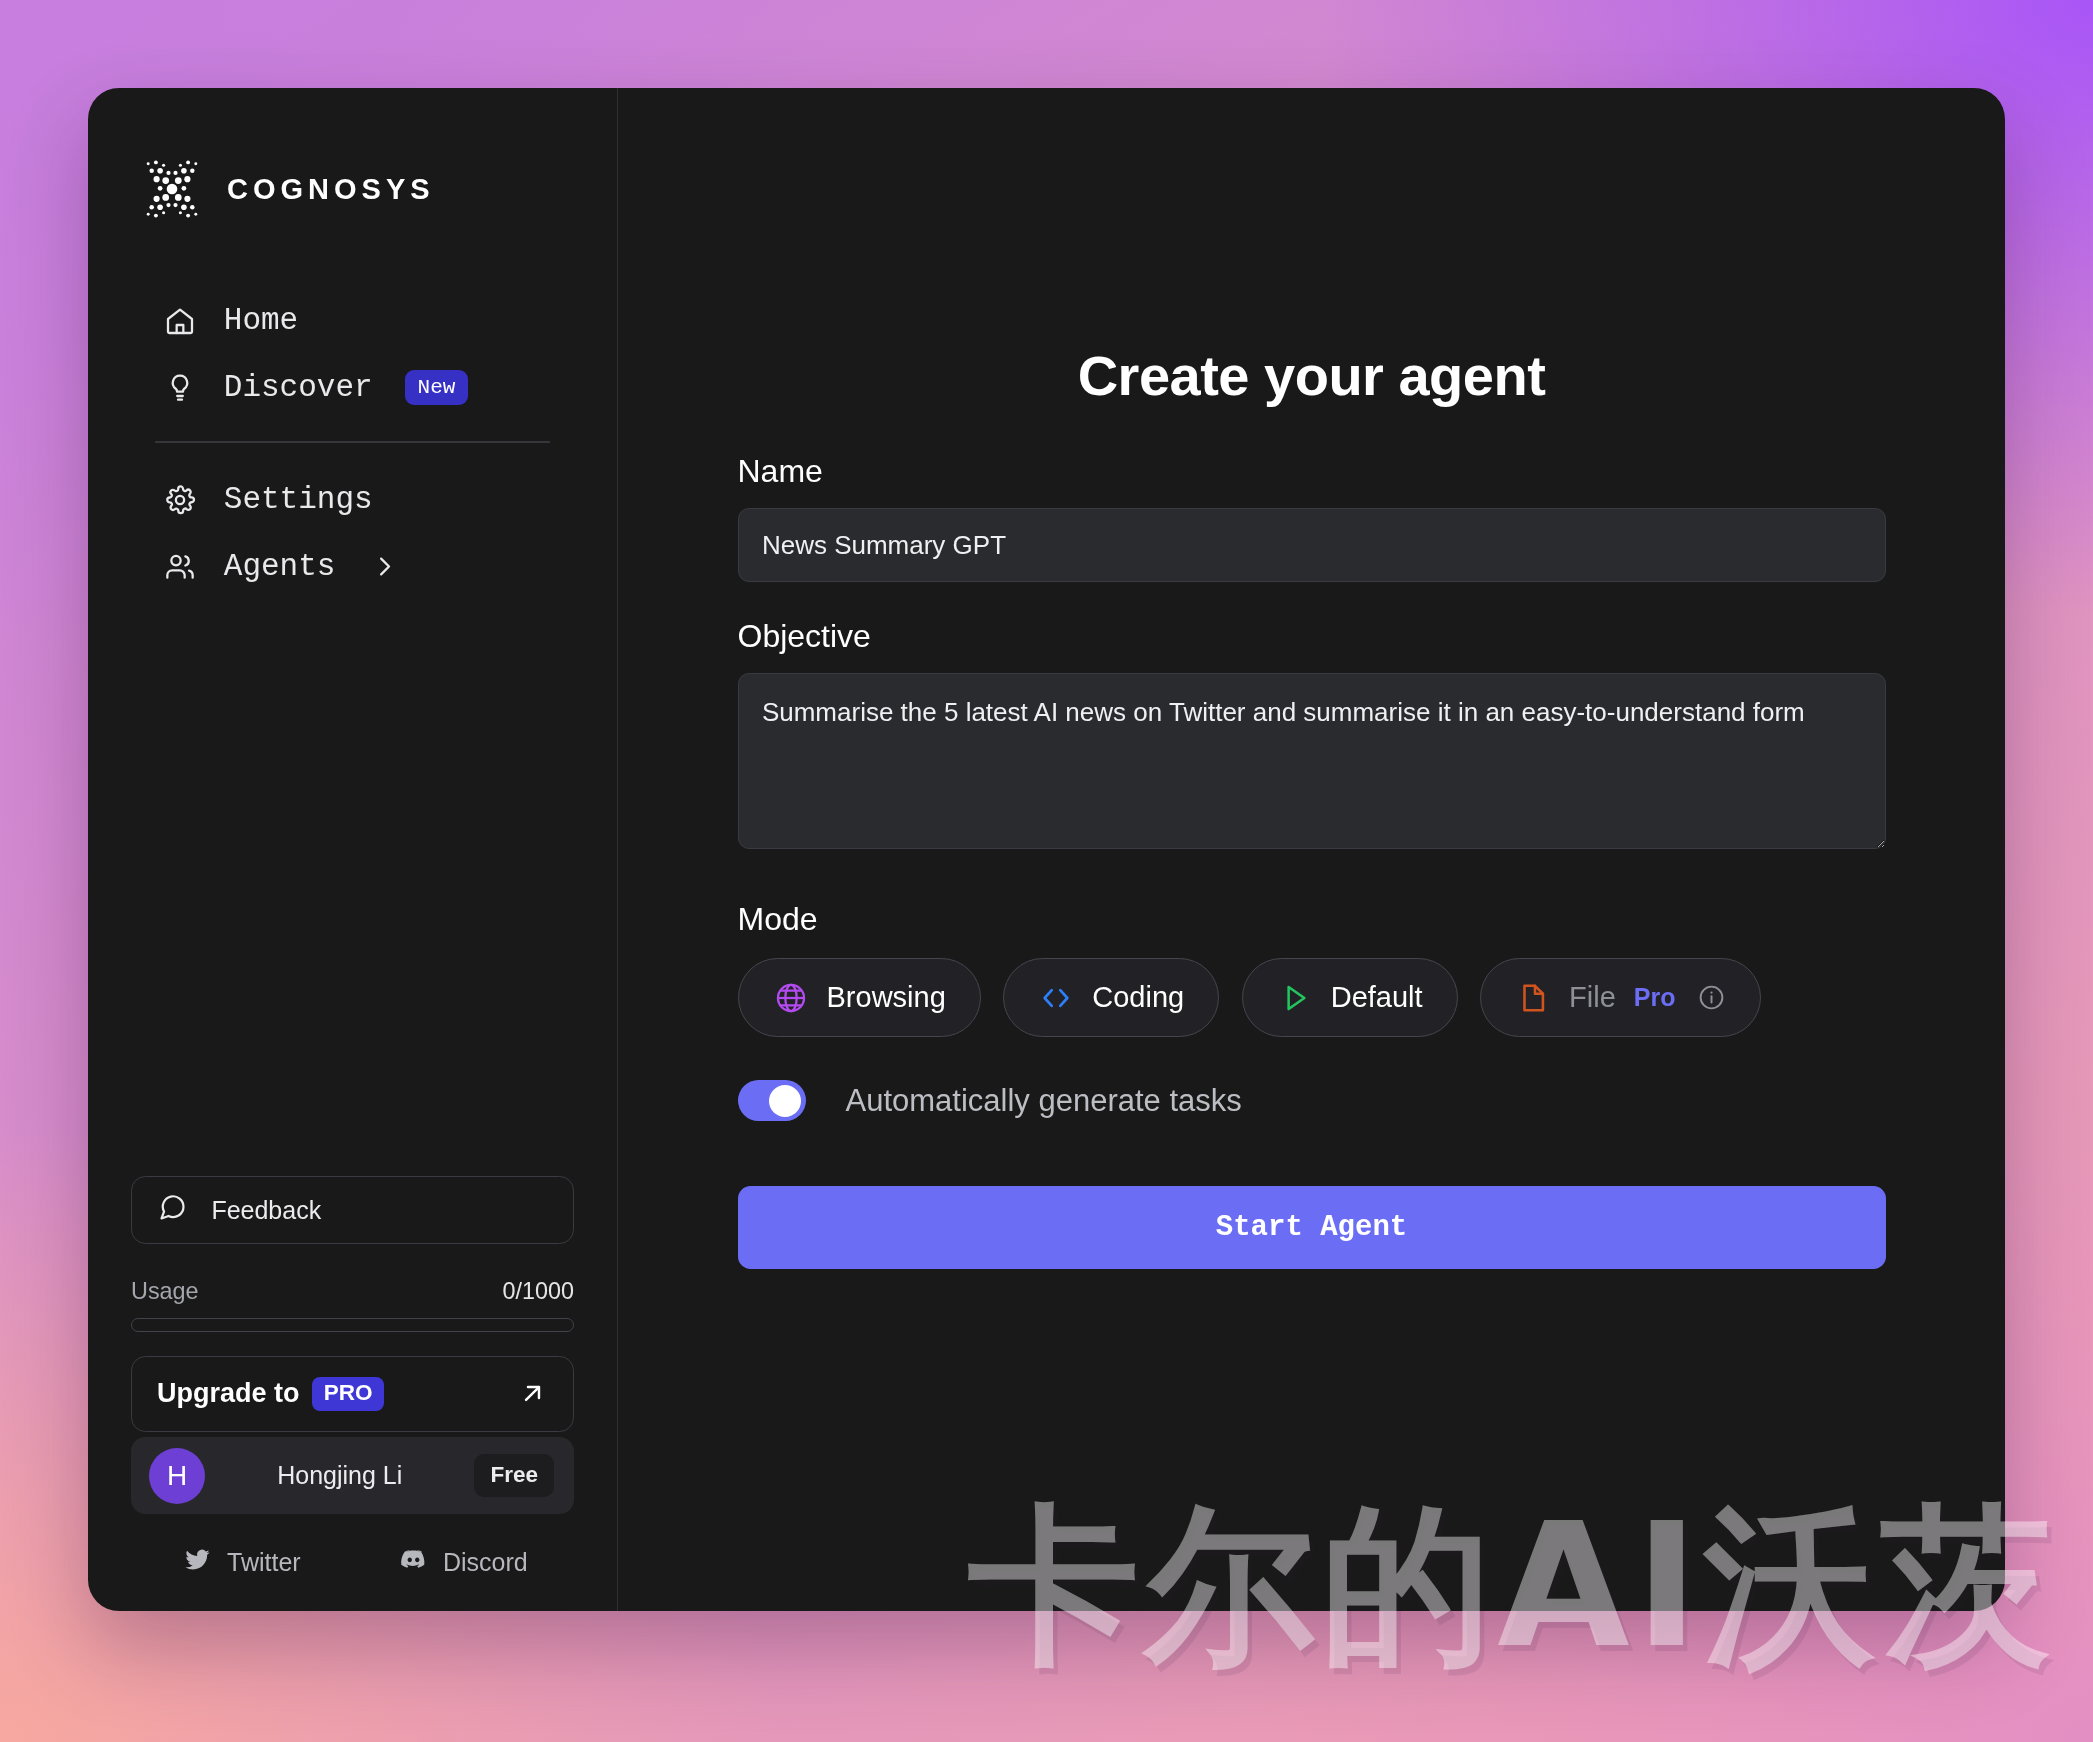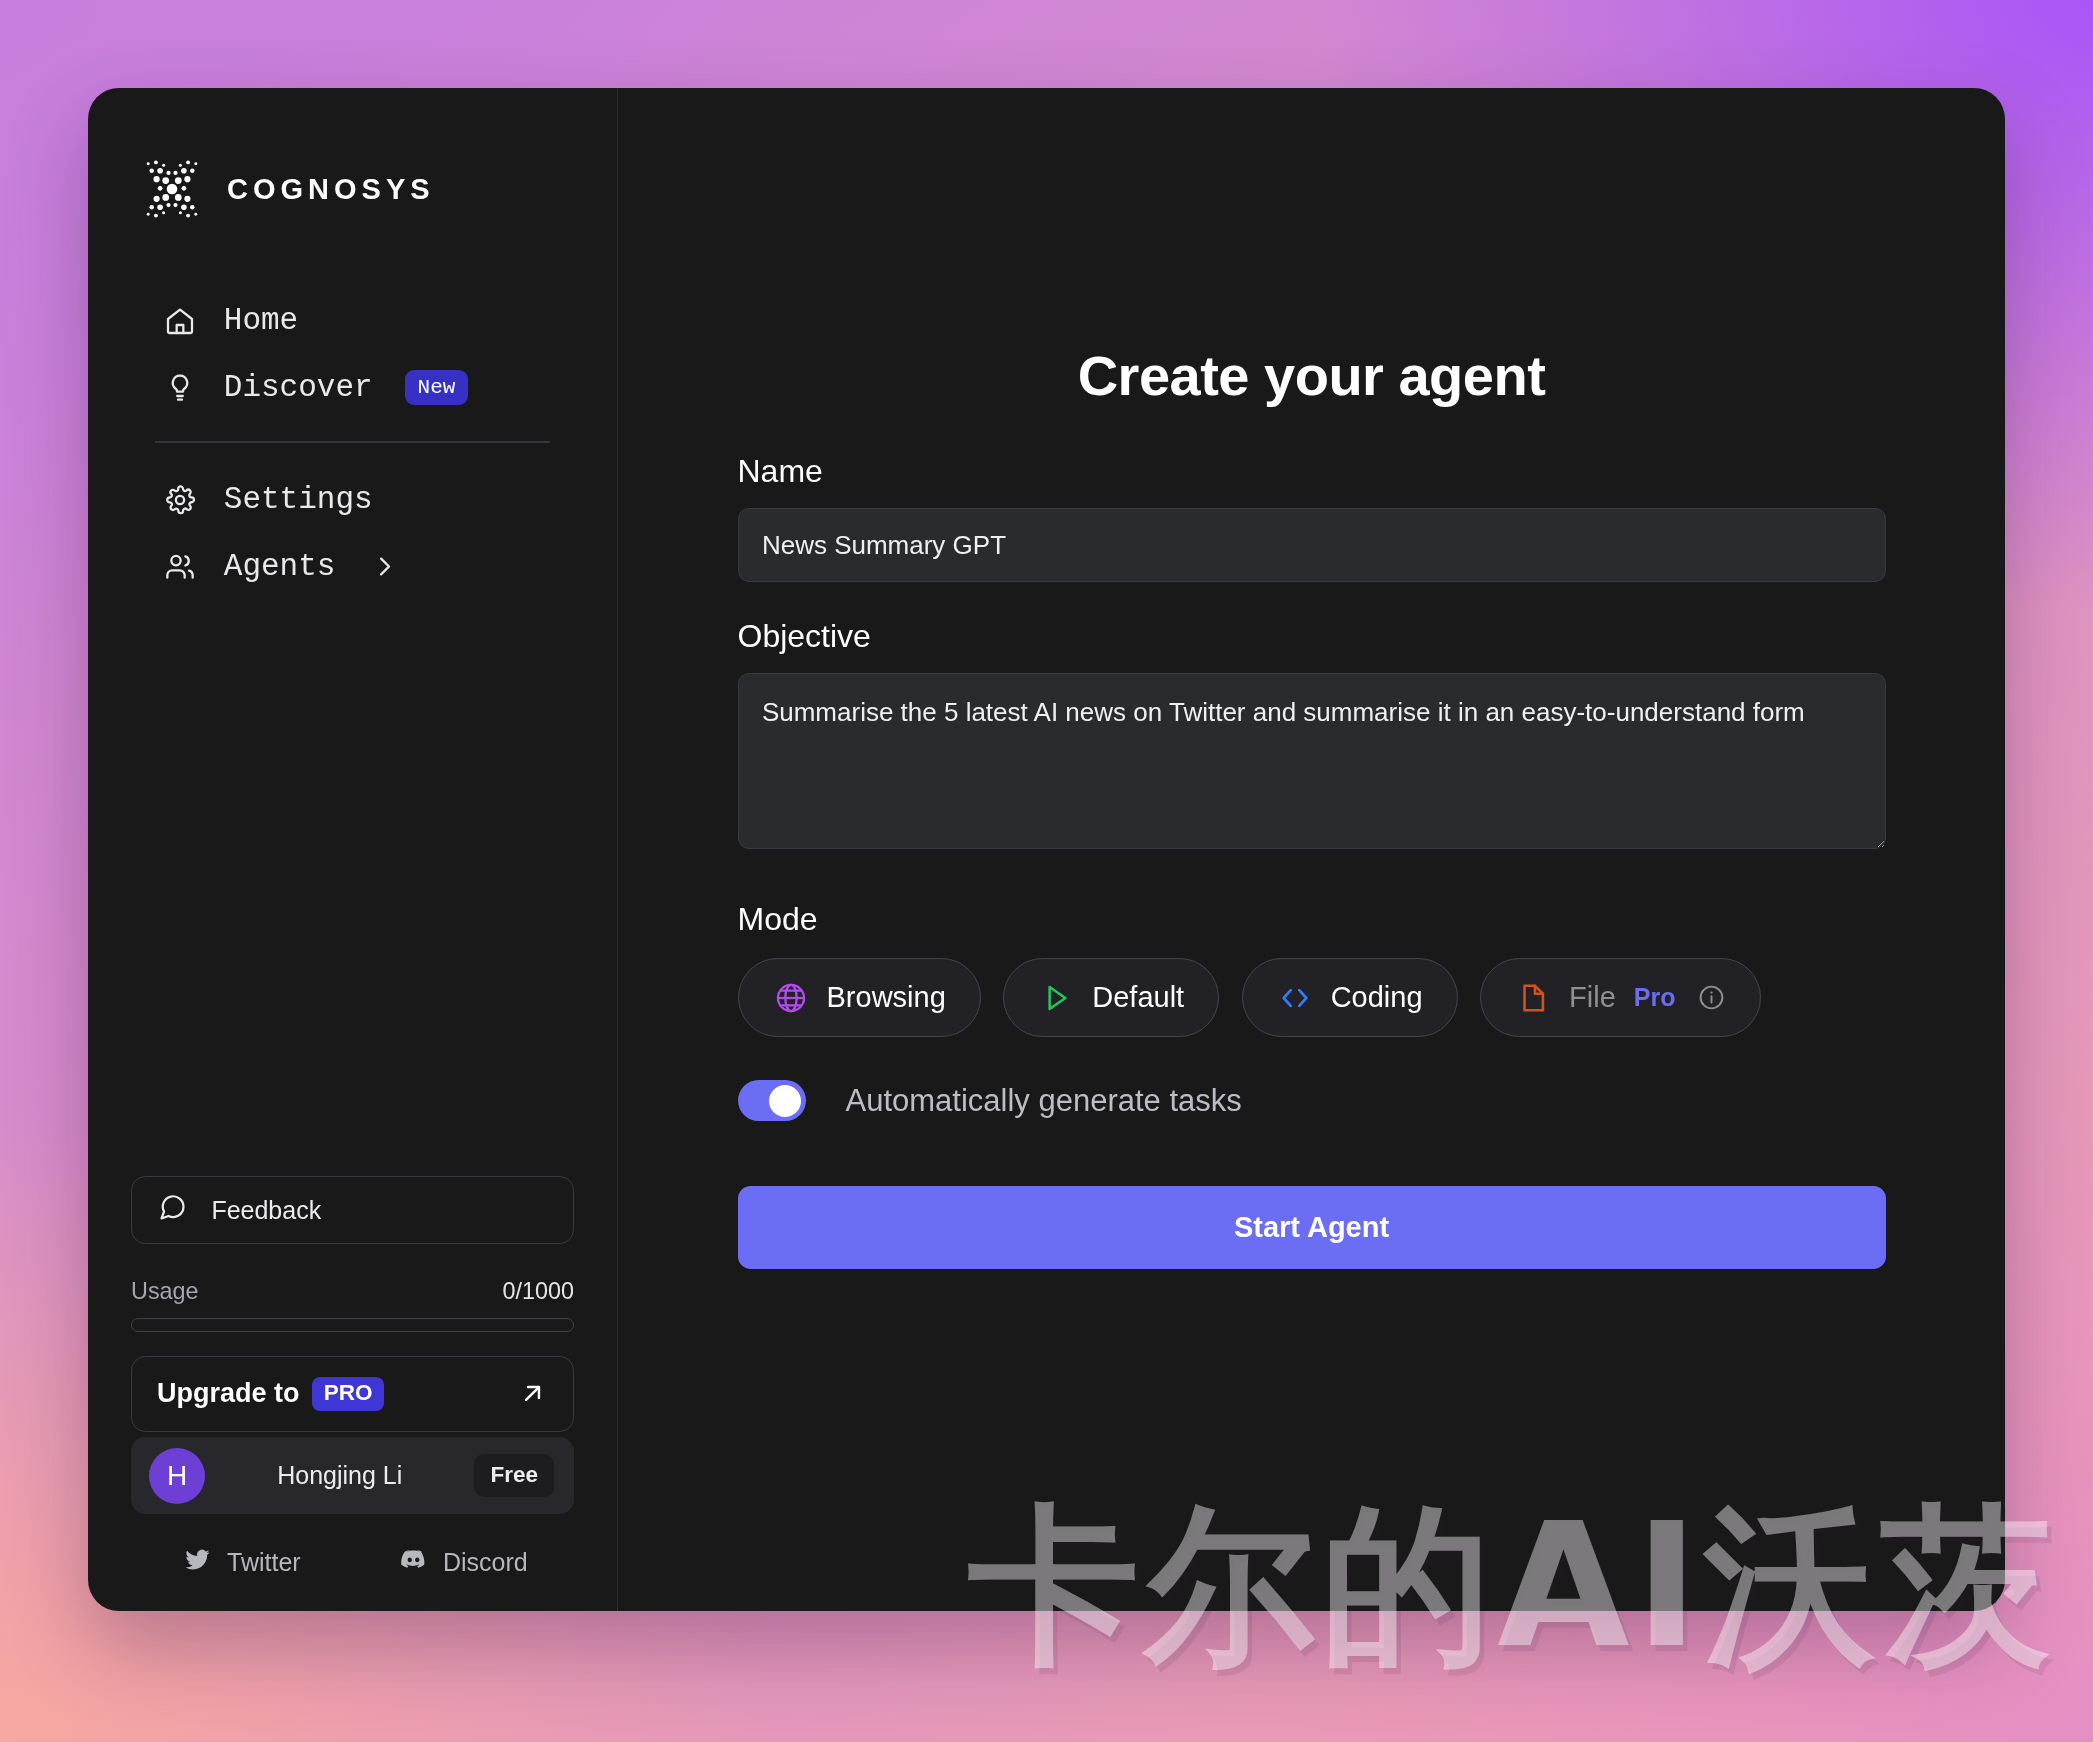--- a/index.html
+++ b/index.html
@@ -325,21 +325,21 @@
     margin-top: 65px;
     width: 100%;
     height: 83px;
     background: #6b6ef5;
     color: #ffffff;
     font-size: 29px;
     font-weight: 700;
     border: none;
     border-radius: 12.6px;
     cursor: pointer;
-    font-family: Liberation Sans, sans-serif;
+    font-family: Liberation Mono, monospace;
   }
 
   
   #watermark {
     position: absolute;
     left: 968px;
     top: 1473px;
     font-size: 171px;
     font-weight: 700;
     color: rgba(255,255,255,0.42);
@@ -546,35 +546,35 @@
                 <path d="M2.9 12h18.2"></path>
                   <path d="M4.4 6.8h15.2"></path>
                   <path d="M4.4 17.2h15.2"></path>
               </svg>
             </span>
             <span>Browsing</span>
           </div>
 
           <div class="mode-btn">
             <span class="mode-ico">
-              <svg viewBox="0 0 24 24" width="34" height="34" fill="none" stroke="#22c55e" stroke-width="1.8" stroke-linejoin="round">
-                <path d="M7.5 4.2 18.6 12 7.5 19.8z"></path>
-              </svg>
-            </span>
-            <span>Default</span>
-          </div>
-
-          <div class="mode-btn">
-            <span class="mode-ico">
               <svg viewBox="0 0 24 24" width="34" height="34" fill="none" stroke="#2d7ff9" stroke-width="1.9" stroke-linecap="round" stroke-linejoin="round">
                 <path d="M9 6.5 4 12l5 5.5"></path>
                   <path d="M15 6.5 20 12l-5 5.5"></path>
               </svg>
             </span>
             <span>Coding</span>
+          </div>
+
+          <div class="mode-btn">
+            <span class="mode-ico">
+              <svg viewBox="0 0 24 24" width="34" height="34" fill="none" stroke="#22c55e" stroke-width="1.8" stroke-linejoin="round">
+                <path d="M7.5 4.2 18.6 12 7.5 19.8z"></path>
+              </svg>
+            </span>
+            <span>Default</span>
           </div>
 
           <div class="mode-btn dim">
             <span class="mode-ico">
               <svg viewBox="0 0 24 24" width="34" height="34" fill="none" stroke="#d1541f" stroke-width="1.8" stroke-linecap="round" stroke-linejoin="round">
                 <path d="M6 3.4h7.4L19 9v11.6H6z"></path>
                 <path d="M13.4 3.4V9H19"></path>
               </svg>
             </span>
             <span>File</span>

